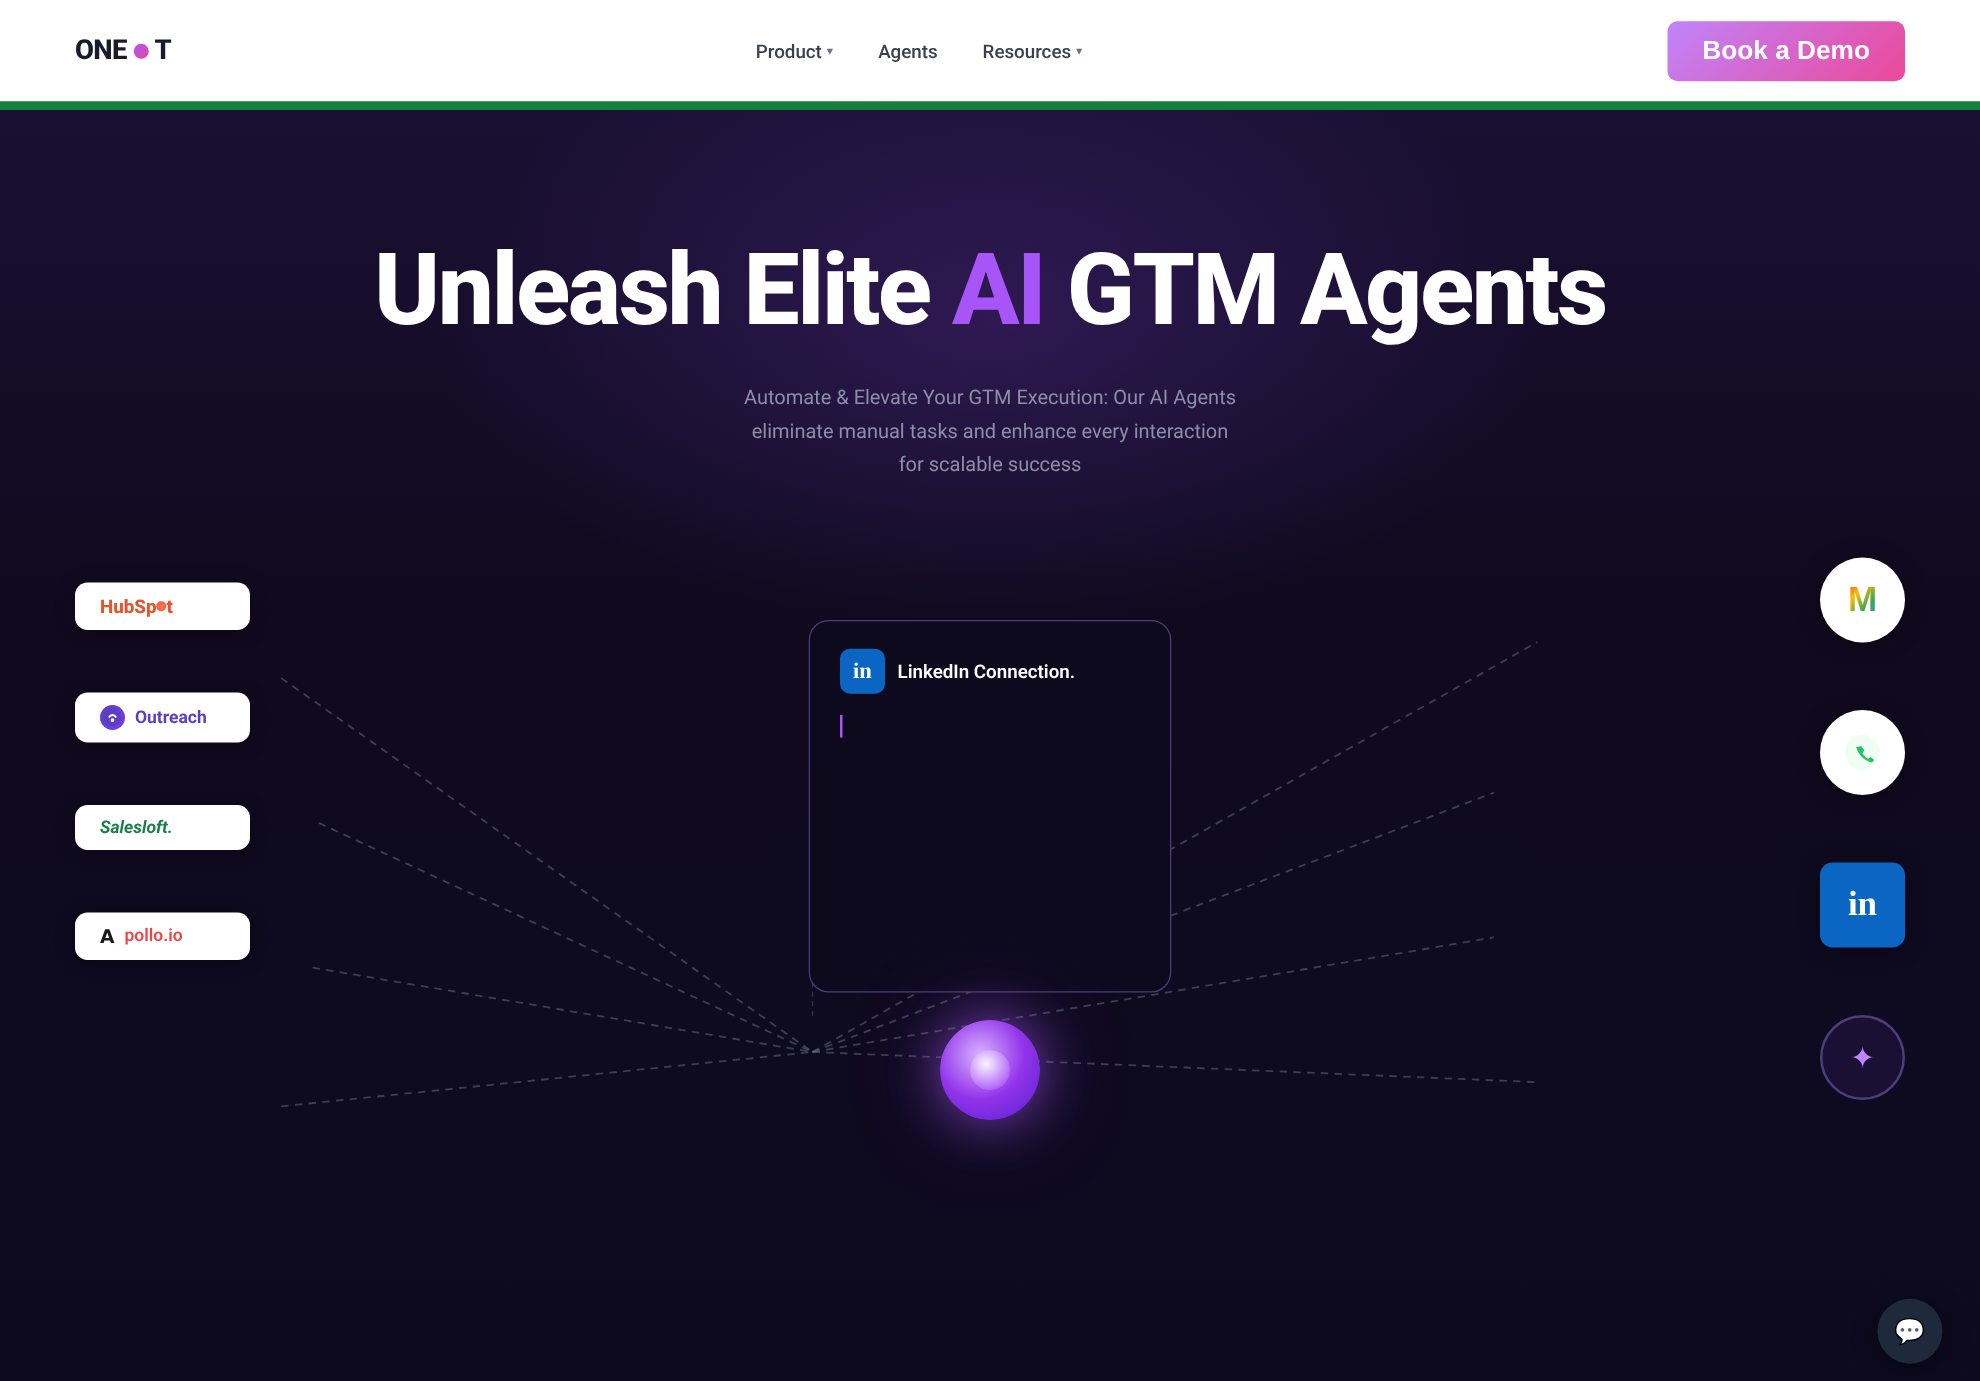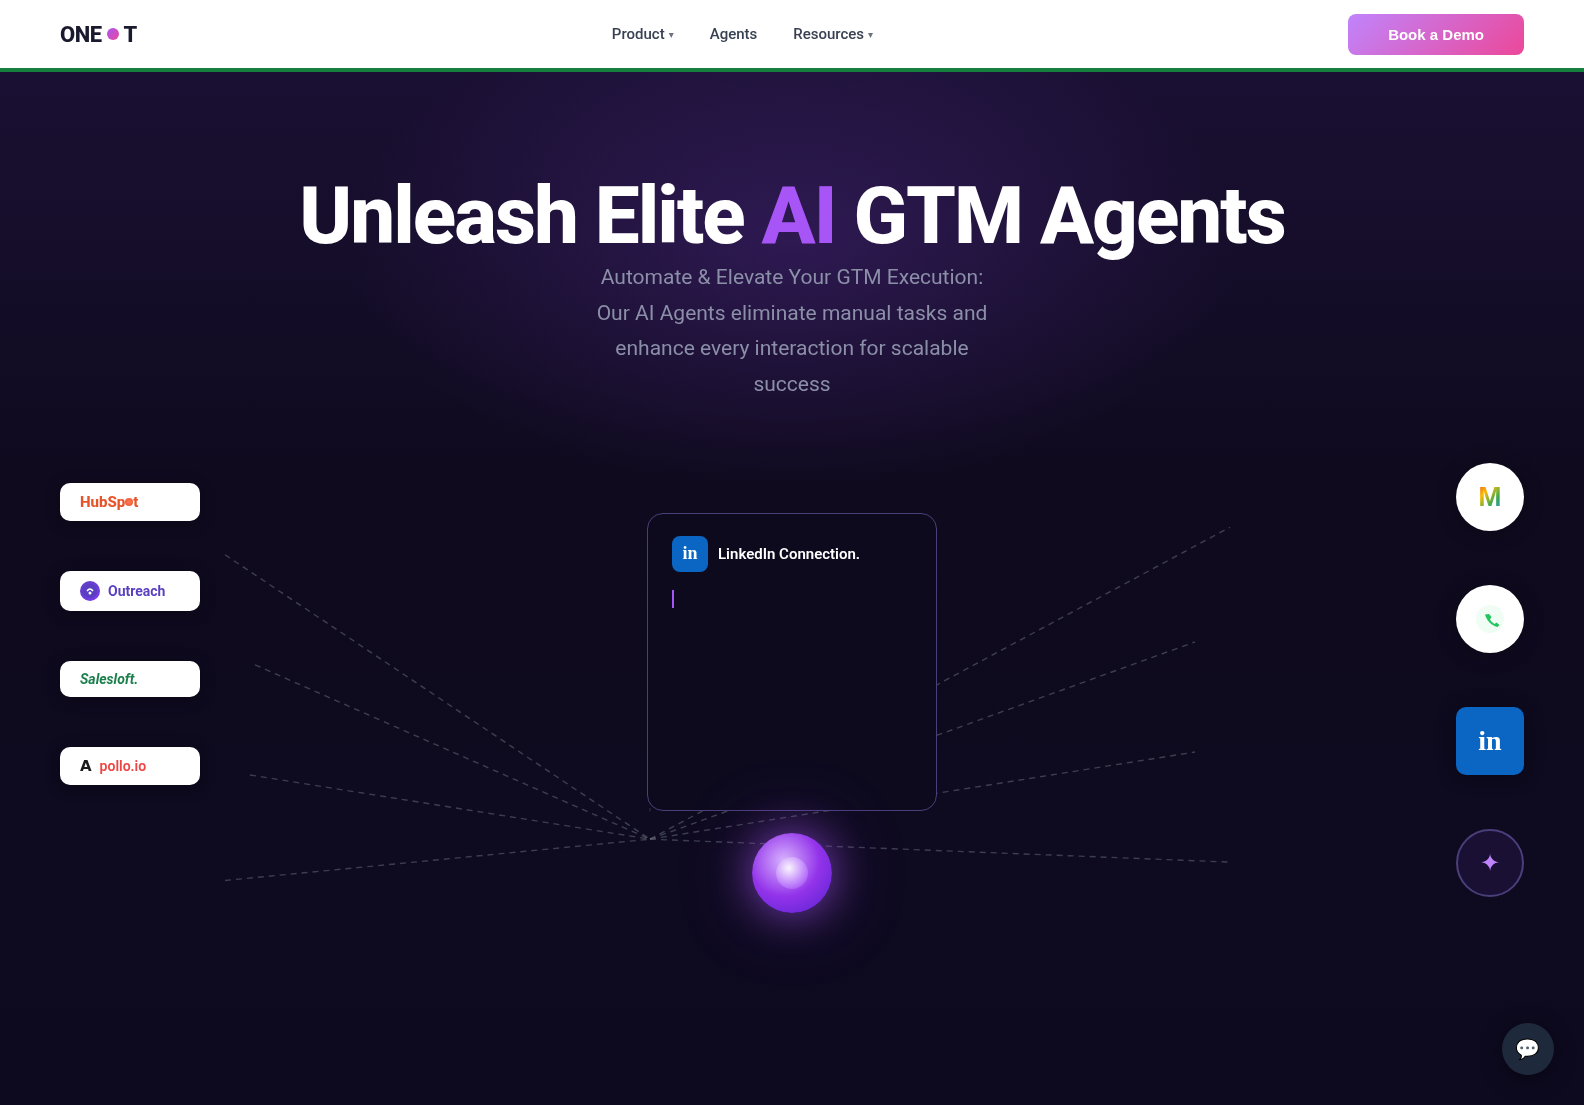--- a/index.html
+++ b/index.html
@@ -11,23 +11,23 @@
       min-height: 1105px;
       overflow-x: hidden;
     }
 
     
     nav {
       display: flex;
       align-items: center;
       justify-content: space-between;
       padding: 0 60px;
-      height: 72px;
+      height: 88px;
       background: #fff;
-      border-bottom: 4px solid #15803d;
+      border-bottom: 7px solid #15803d;
       position: relative;
       z-index: 10;
     }
 
     .logo {
       display: flex;
       align-items: center;
       gap: 4px;
       font-size: 22px;
       font-weight: 800;
@@ -64,23 +64,23 @@
 
     .nav-links li a .chevron {
       font-size: 10px;
       color: #6b7280;
     }
 
     .book-demo-btn {
       background: linear-gradient(135deg, #c084fc, #ec4899);
       color: #fff;
       border: none;
-      padding: 12px 40px;
+      padding: 12px 28px;
       border-radius: 8px;
-      font-size: 15px;
+      font-size: 21px;
       font-weight: 600;
       cursor: pointer;
       white-space: nowrap;
     }
 
     
     .hero {
       background: linear-gradient(180deg, #1a1033 0%, #0f0a1e 40%, #0d0a20 100%);
       min-height: 1033px;
       position: relative;
@@ -113,23 +113,24 @@
       letter-spacing: -2px;
       position: relative;
       z-index: 2;
     }
 
     .hero-title .ai-highlight {
       color: #a855f7;
     }
 
     .hero-subtitle {
+      margin-top: 28px;
       text-align: center;
       color: #8b8fa8;
-      font-size: 21px;
+      font-size: 16px;
       line-height: 1.7;
       max-width: 400px;
       position: relative;
       z-index: 2;
     }
 
     
     .diagram-area {
       position: relative;
       width: 100%;

